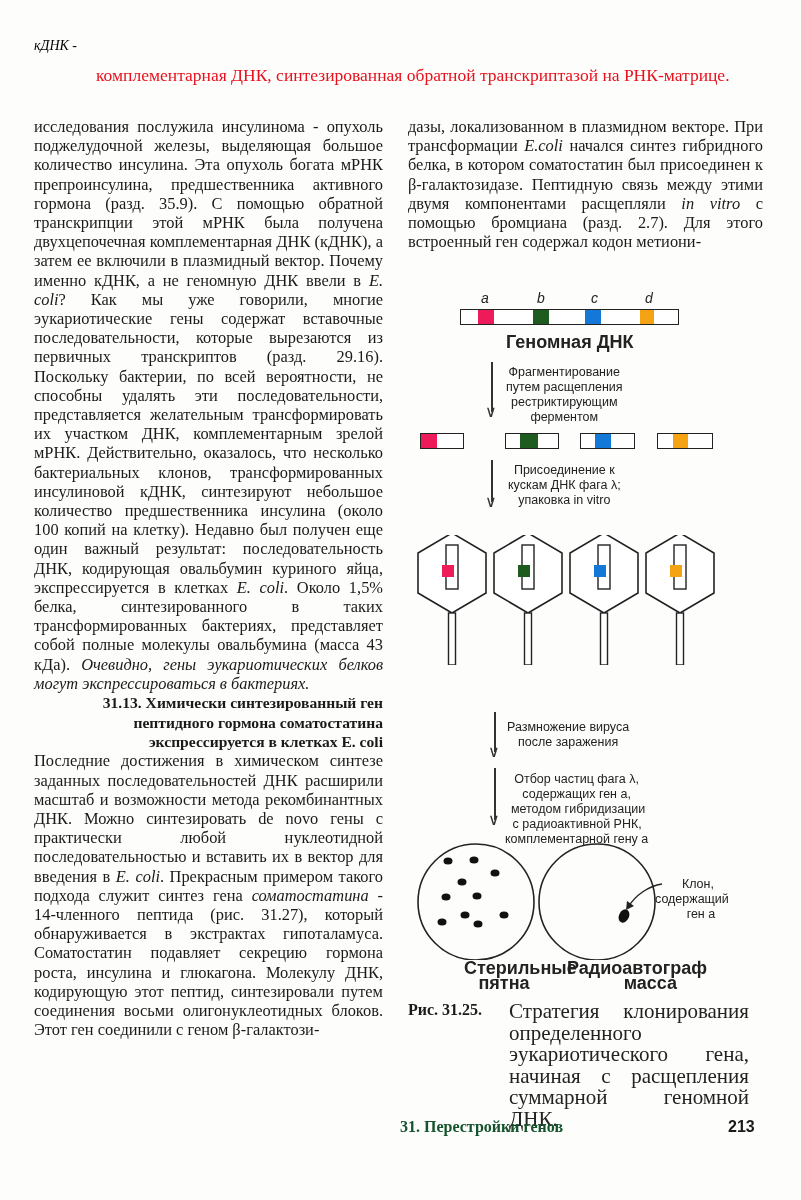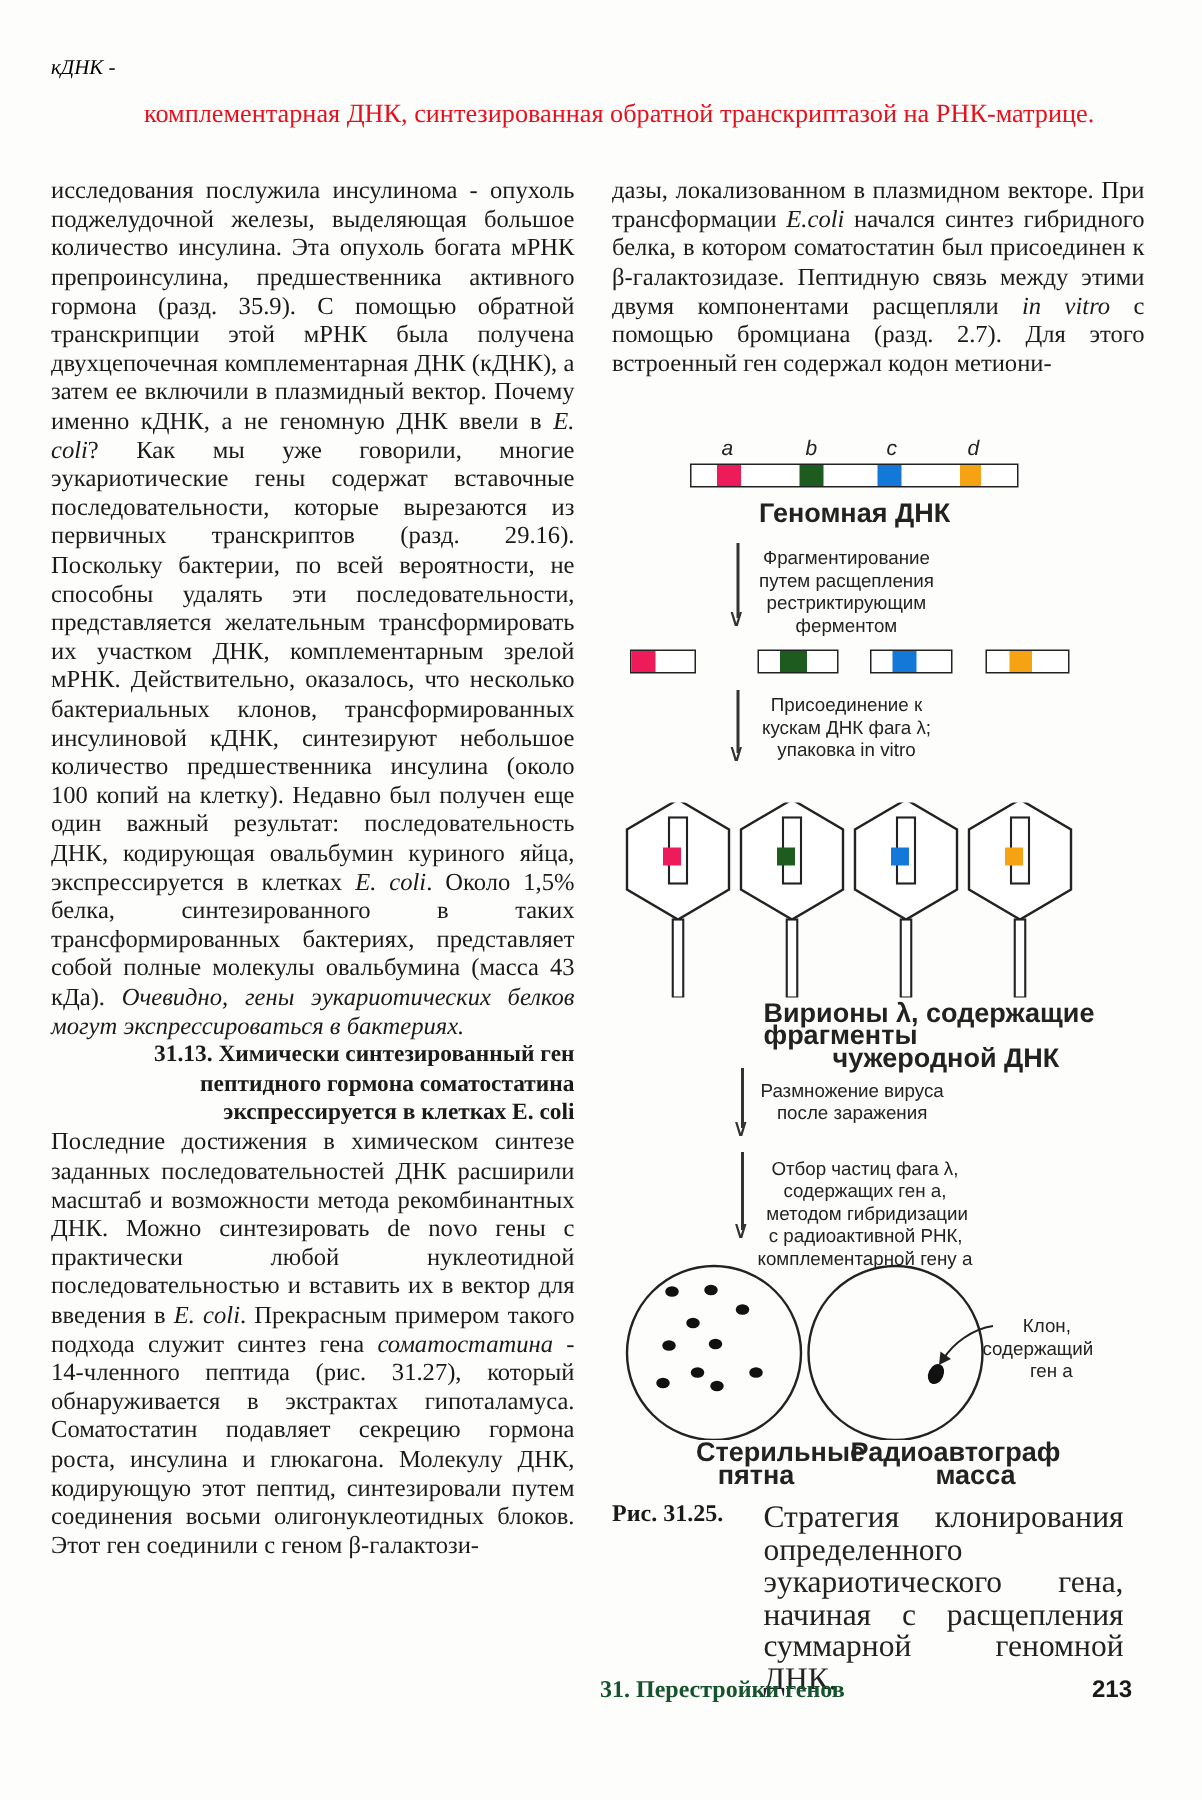--- a/index.html
+++ b/index.html
@@ -133,24 +133,20 @@
         <polygon points="204,-2 238,18 238,58 204,78 170,58 170,18" fill="#fff" stroke="#222" stroke-width="1.6"></polygon>
         <rect x="198" y="10" width="12" height="44" fill="#fff" stroke="#222" stroke-width="1.4"></rect>
         <rect x="194" y="30" width="12" height="12" fill="#1478d8"></rect>
         <rect x="200.5" y="78" width="7" height="52" fill="#fff" stroke="#222" stroke-width="1.4"></rect>
         <polygon points="280,-2 314,18 314,58 280,78 246,58 246,18" fill="#fff" stroke="#222" stroke-width="1.6"></polygon>
         <rect x="274" y="10" width="12" height="44" fill="#fff" stroke="#222" stroke-width="1.4"></rect>
         <rect x="270" y="30" width="12" height="12" fill="#f5a312"></rect>
         <rect x="276.5" y="78" width="7" height="52" fill="#fff" stroke="#222" stroke-width="1.4"></rect>
       </g>
   </svg>
-  <div class="lbl" style="left:80px;top:388px;">
-    <div>Вирионы λ, содержащие фрагменты</div>
-    <div style="padding-left:46px;">чужеродной ДНК</div>
-  </div>
 
   <div class="arrow-line" style="left:94px;top:432px;height:40px;"></div>
   <div class="arrow-head" style="left:88px;top:464px;">∨</div>
   <div class="lbl-n" style="left:107px;top:440px;">
     <div>Размножение вируса</div>
     <div>после заражения</div>
   </div>
 
   <div class="arrow-line" style="left:94px;top:488px;height:52px;"></div>
   <div class="arrow-head" style="left:88px;top:532px;">∨</div>

